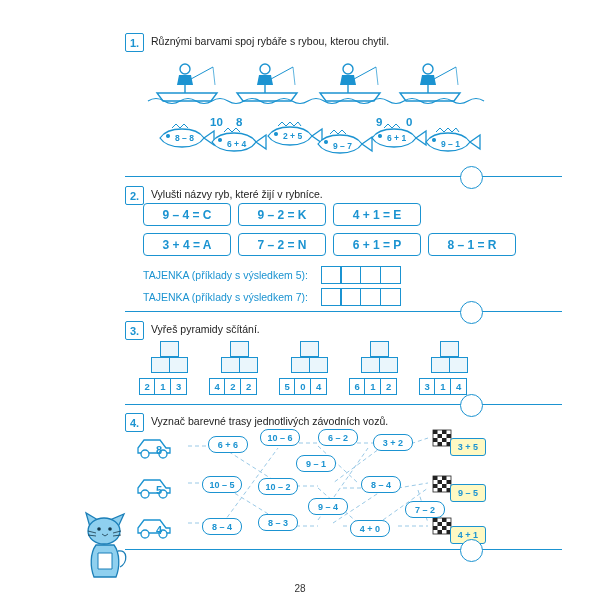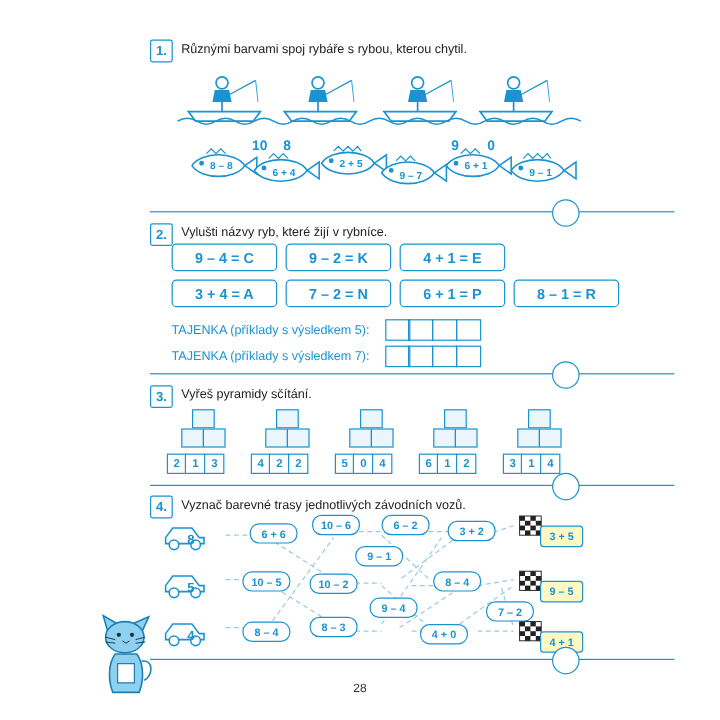--- a/index.html
+++ b/index.html
@@ -78,21 +78,21 @@
     position:absolute;border:1.4px solid #1b93d1;border-radius:8px;background:#fff;
     height:15px;display:flex;align-items:center;justify-content:center;
     font-size:9px;font-weight:bold;color:#1b93d1;padding:0 4px;min-width:30px;
   }
   .flagbox{
     position:absolute;border:1.4px solid #1b93d1;border-radius:3px;background:#fef9c3;
     width:34px;height:16px;display:flex;align-items:center;justify-content:center;
     font-size:9px;font-weight:bold;color:#1b93d1;
   }
   .pagenum{
-    position:absolute;left:0;right:0;bottom:20px;text-align:center;
+    position:absolute;left:0;right:0;bottom:6px;text-align:center;
     font-size:10px;color:#333;
   }
   svg{display:block;overflow:visible;}
 </style>
 </head>
 <body>
 
 <div class="page">
 
   <div id="s1" class="task">

